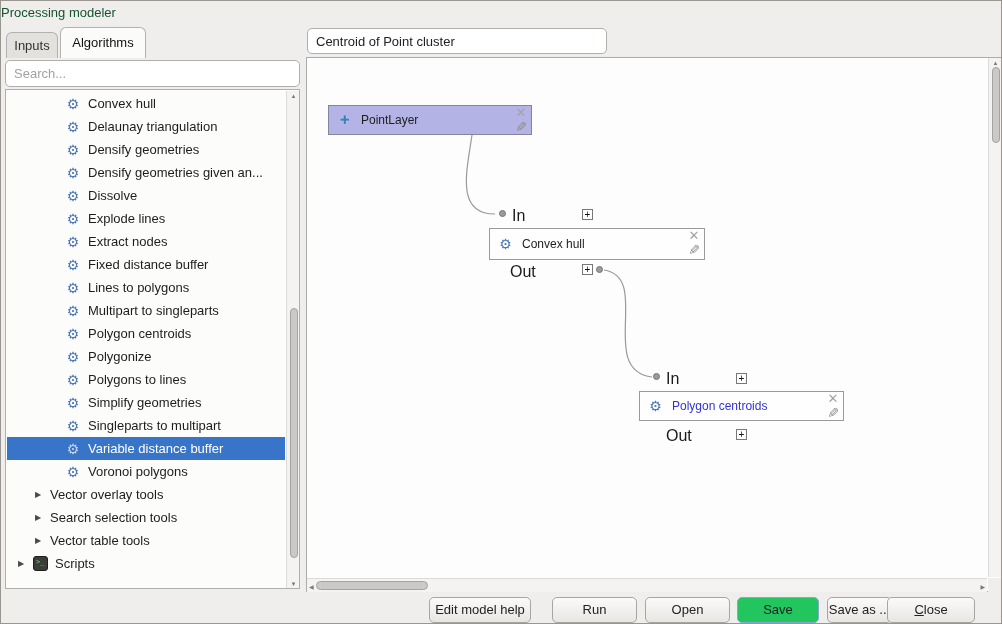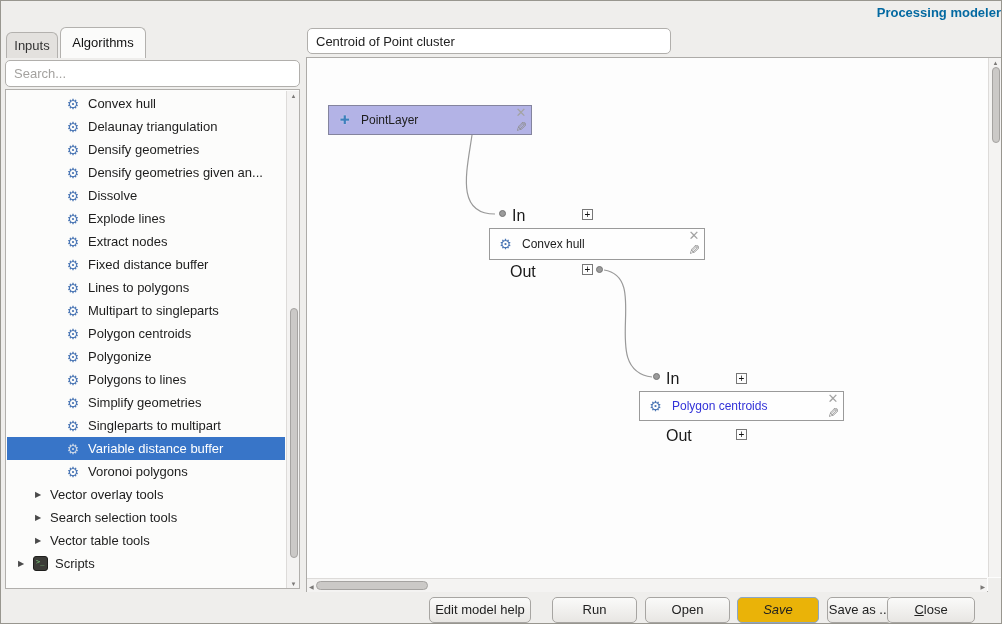--- a/index.html
+++ b/index.html
@@ -2,22 +2,22 @@
 <html><head>
 <meta charset="utf-8">
 <style>
   * { margin:0; padding:0; box-sizing:border-box; }
   html,body { width:1002px; height:624px; }
   body { font-family:"Liberation Sans","DejaVu Sans",sans-serif; font-size:13px; color:#1d1d1d; }
 
   .dialog { position:relative; width:1002px; height:624px; background:#efeeec;
             border:1px solid #98968f; overflow:hidden; }
 
-  .win-title { position:absolute; top:4px; left:0; width:100%; text-align:right;
-               font-weight:bold; font-size:13px; color:#0369a1; }
+  .win-title { position:absolute; top:4px; left:0; width:100%; text-align:left;
+               font-weight:normal; font-size:13px; color:#14532d; }
 
   
   .tab { position:absolute; border:1px solid #b3b1ae; border-bottom:none;
          border-radius:6px 6px 0 0; text-align:center; cursor:default; }
   .tab-inputs { left:5px; top:31px; width:52px; height:26px; background:#e3e1de;
                 line-height:25px; color:#333; }
   .tab-algorithms { left:59px; top:26px; width:86px; height:31px; background:#fbfbfa;
                     line-height:30px; color:#111; }
 
   .search-box { position:absolute; left:4px; top:59px; width:295px; height:27px;
@@ -48,21 +48,21 @@
   .sb-thumb { position:absolute; background:#cbc9c7; border:1px solid #a5a3a1; border-radius:5px; }
   .sb-arrow { position:absolute; color:#7b7977; font-size:6px; text-align:center; width:100%; }
   .sb-arrow-h { position:absolute; color:#7b7977; font-size:6px; top:4px; }
   .tree-sb { left:280px; top:1px; height:498px; border-left:1px solid #dddbd9; }
   .tree-sb .sb-thumb { left:3px; width:8px; top:217px; height:250px; }
 
   
   .hfield { position:absolute; top:27px; height:26px; border:1px solid #b1afac;
             border-radius:5px; background:#fff; padding:0 8px; font-size:13px;
             font-family:inherit; color:#222; }
-  .hfield-name { left:306px; width:364px; }
+  .hfield-name { left:306px; width:300px; }
   .hfield-group { left:656px; width:345px; }
 
   
   .canvas { position:absolute; left:305px; top:56px; width:696px; height:535px;
             background:#fdfdfd; border:1px solid #adaba8; }
   .canvas-inner { position:absolute; left:0; top:0; width:680px; height:519px; }
   .edges { position:absolute; left:0; top:0; pointer-events:none; }
 
   .node { position:absolute; display:flex; align-items:center; }
   .node-input { left:21px; top:47px; width:204px; height:30px;
@@ -90,21 +90,21 @@
   .canvas-sb-v { left:681px; top:0; height:519px; border-left:1px solid #dddbd9; }
   .canvas-sb-v .sb-thumb { left:3px; width:8px; top:9px; height:76px; }
   .canvas-sb-h { left:0; top:520px; width:680px; border-top:1px solid #dddbd9; }
   .canvas-sb-h .sb-thumb { top:2px; height:9px; left:9px; width:112px; }
   .sb-corner { position:absolute; left:681px; top:520px; width:14px; height:14px; background:#efeeec; }
 
   
   .btn { position:absolute; top:596px; height:26px; border:1px solid #a7a5a2;
          border-radius:5px; background:linear-gradient(#fafaf9,#e8e6e3);
          font-size:13px; font-family:inherit; color:#222; text-align:center; line-height:24px; }
-  .btn-save { background:#eab308; border-color:#8aa6c8;font-style:italic; }
+  .btn-save { background:#22c55e; border-color:#8aa6c8; }
   .accel { text-decoration:underline; }
 </style>
 </head>
 <body>
 
 <div class="dialog">
 
   <div class="win-title">Processing modeler</div>
 
   <div class="tab tab-inputs">Inputs</div>

